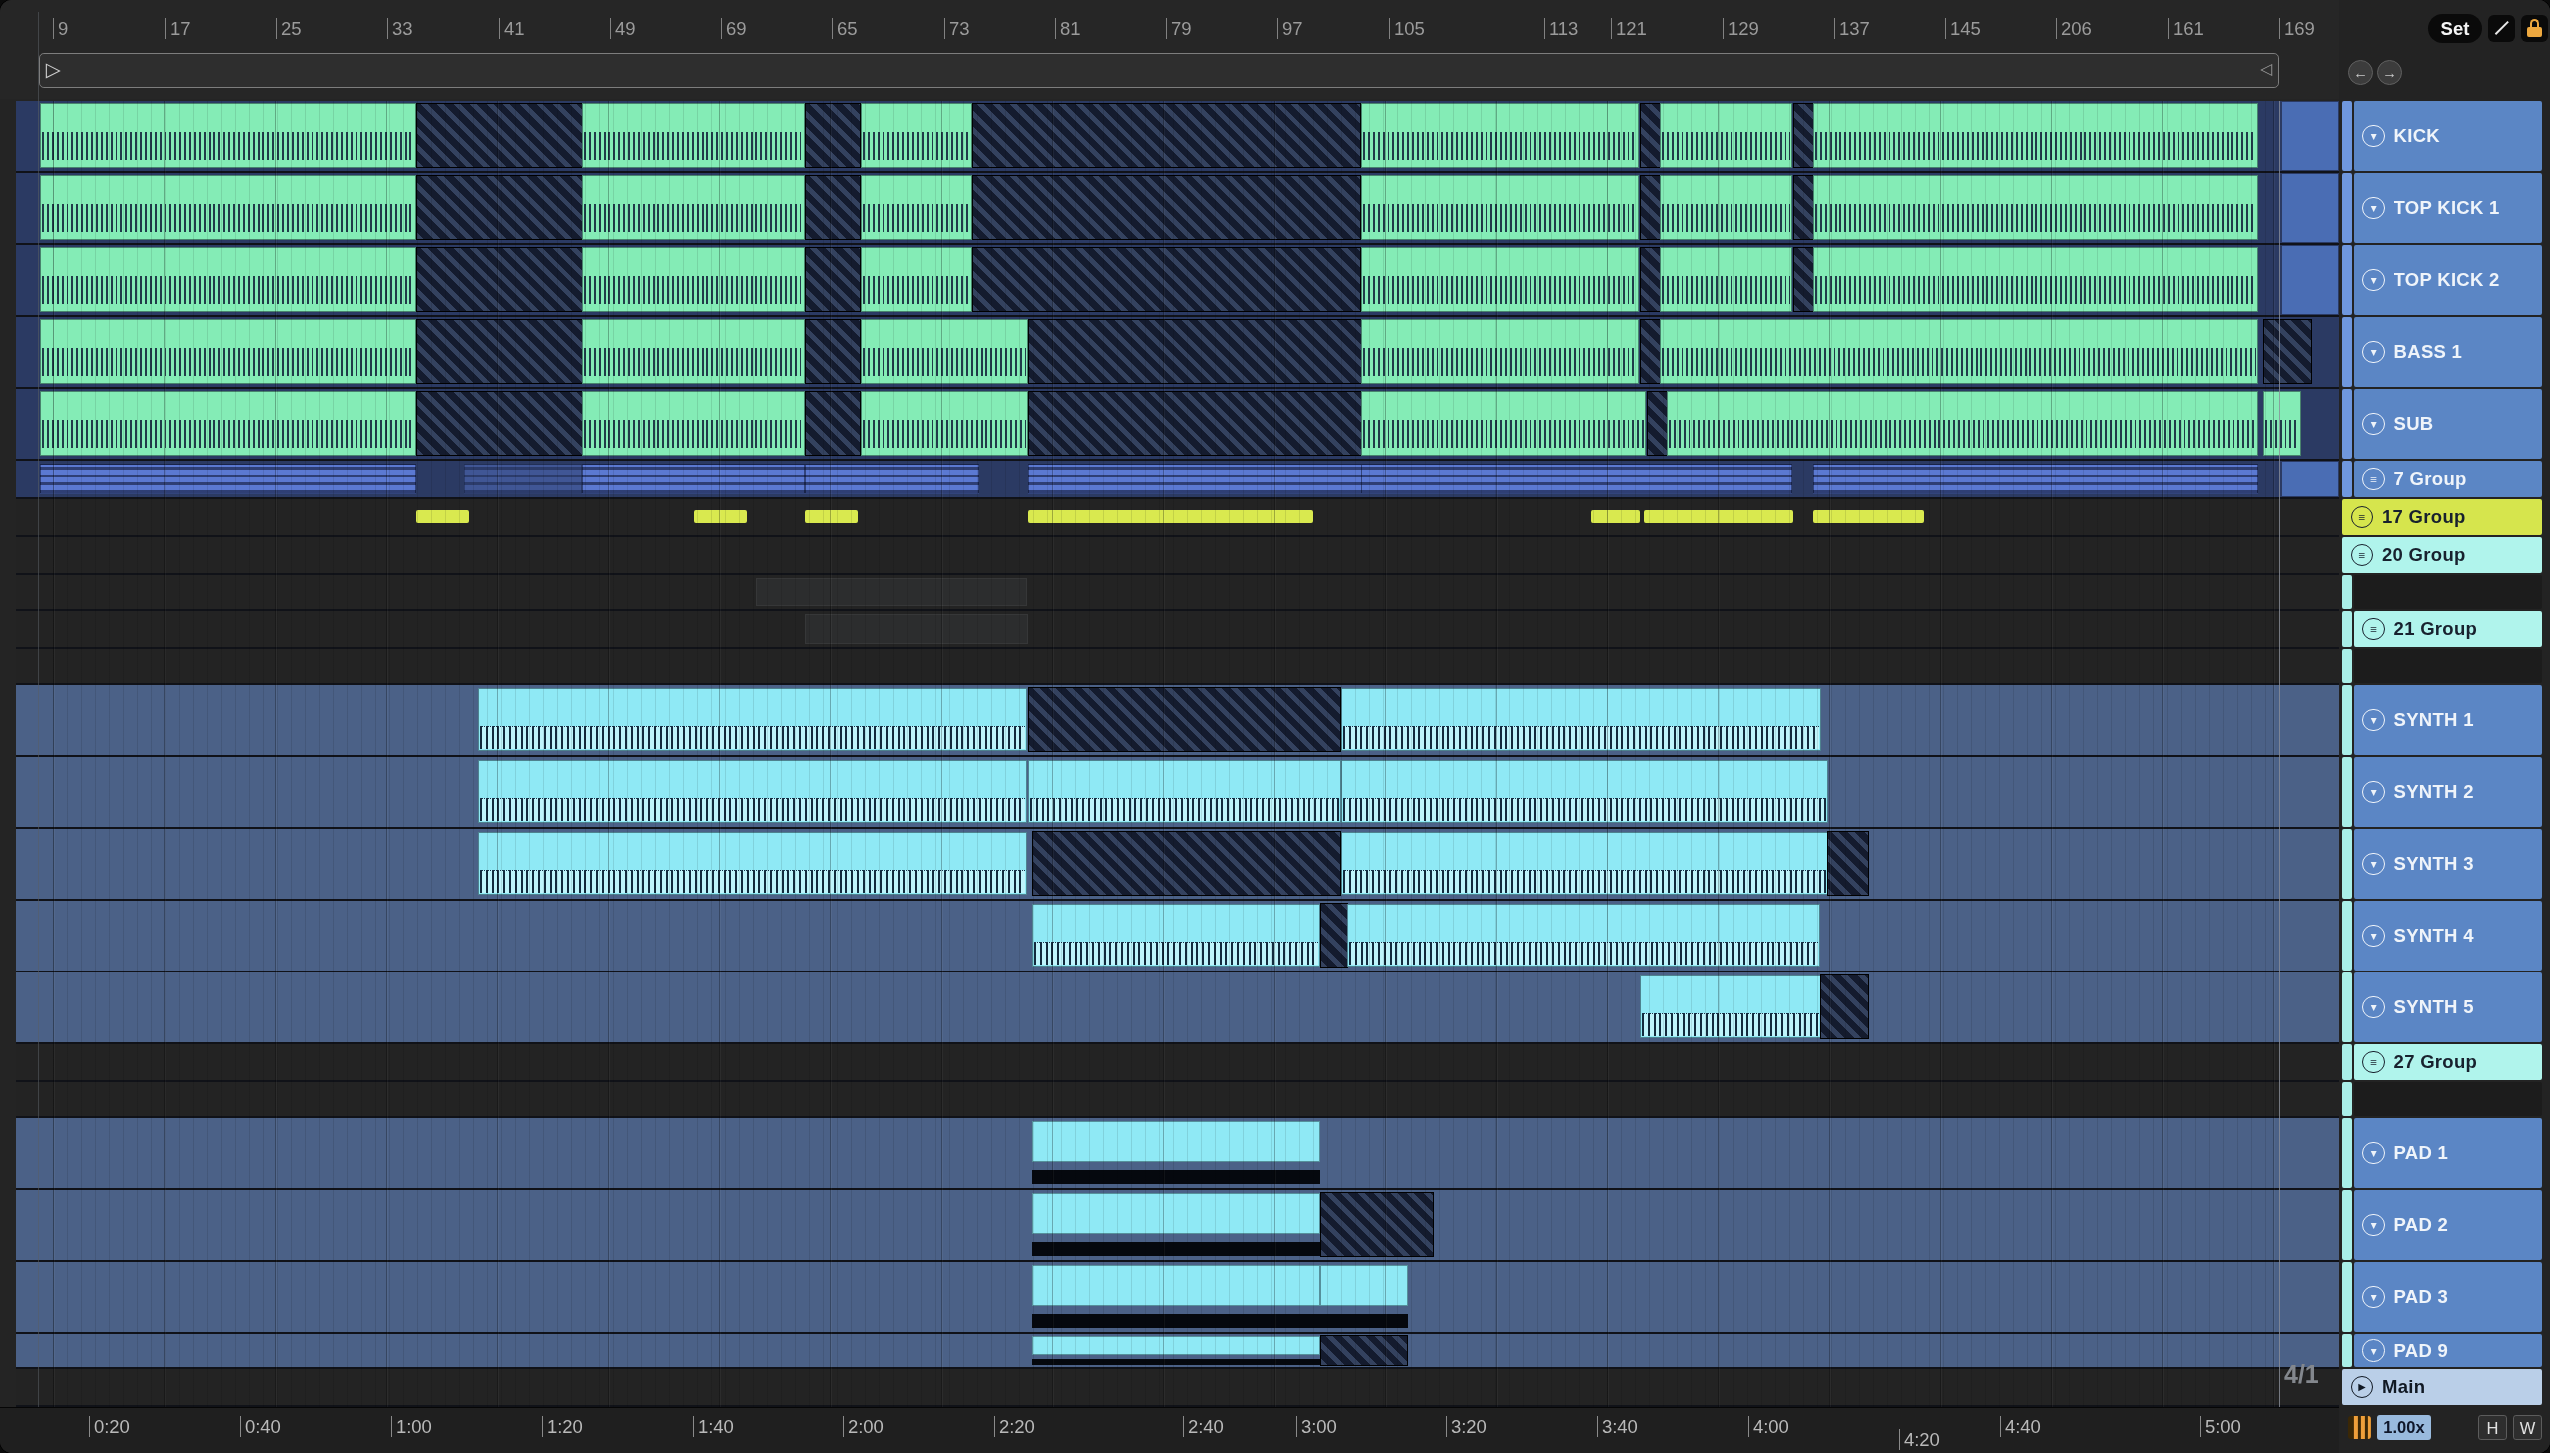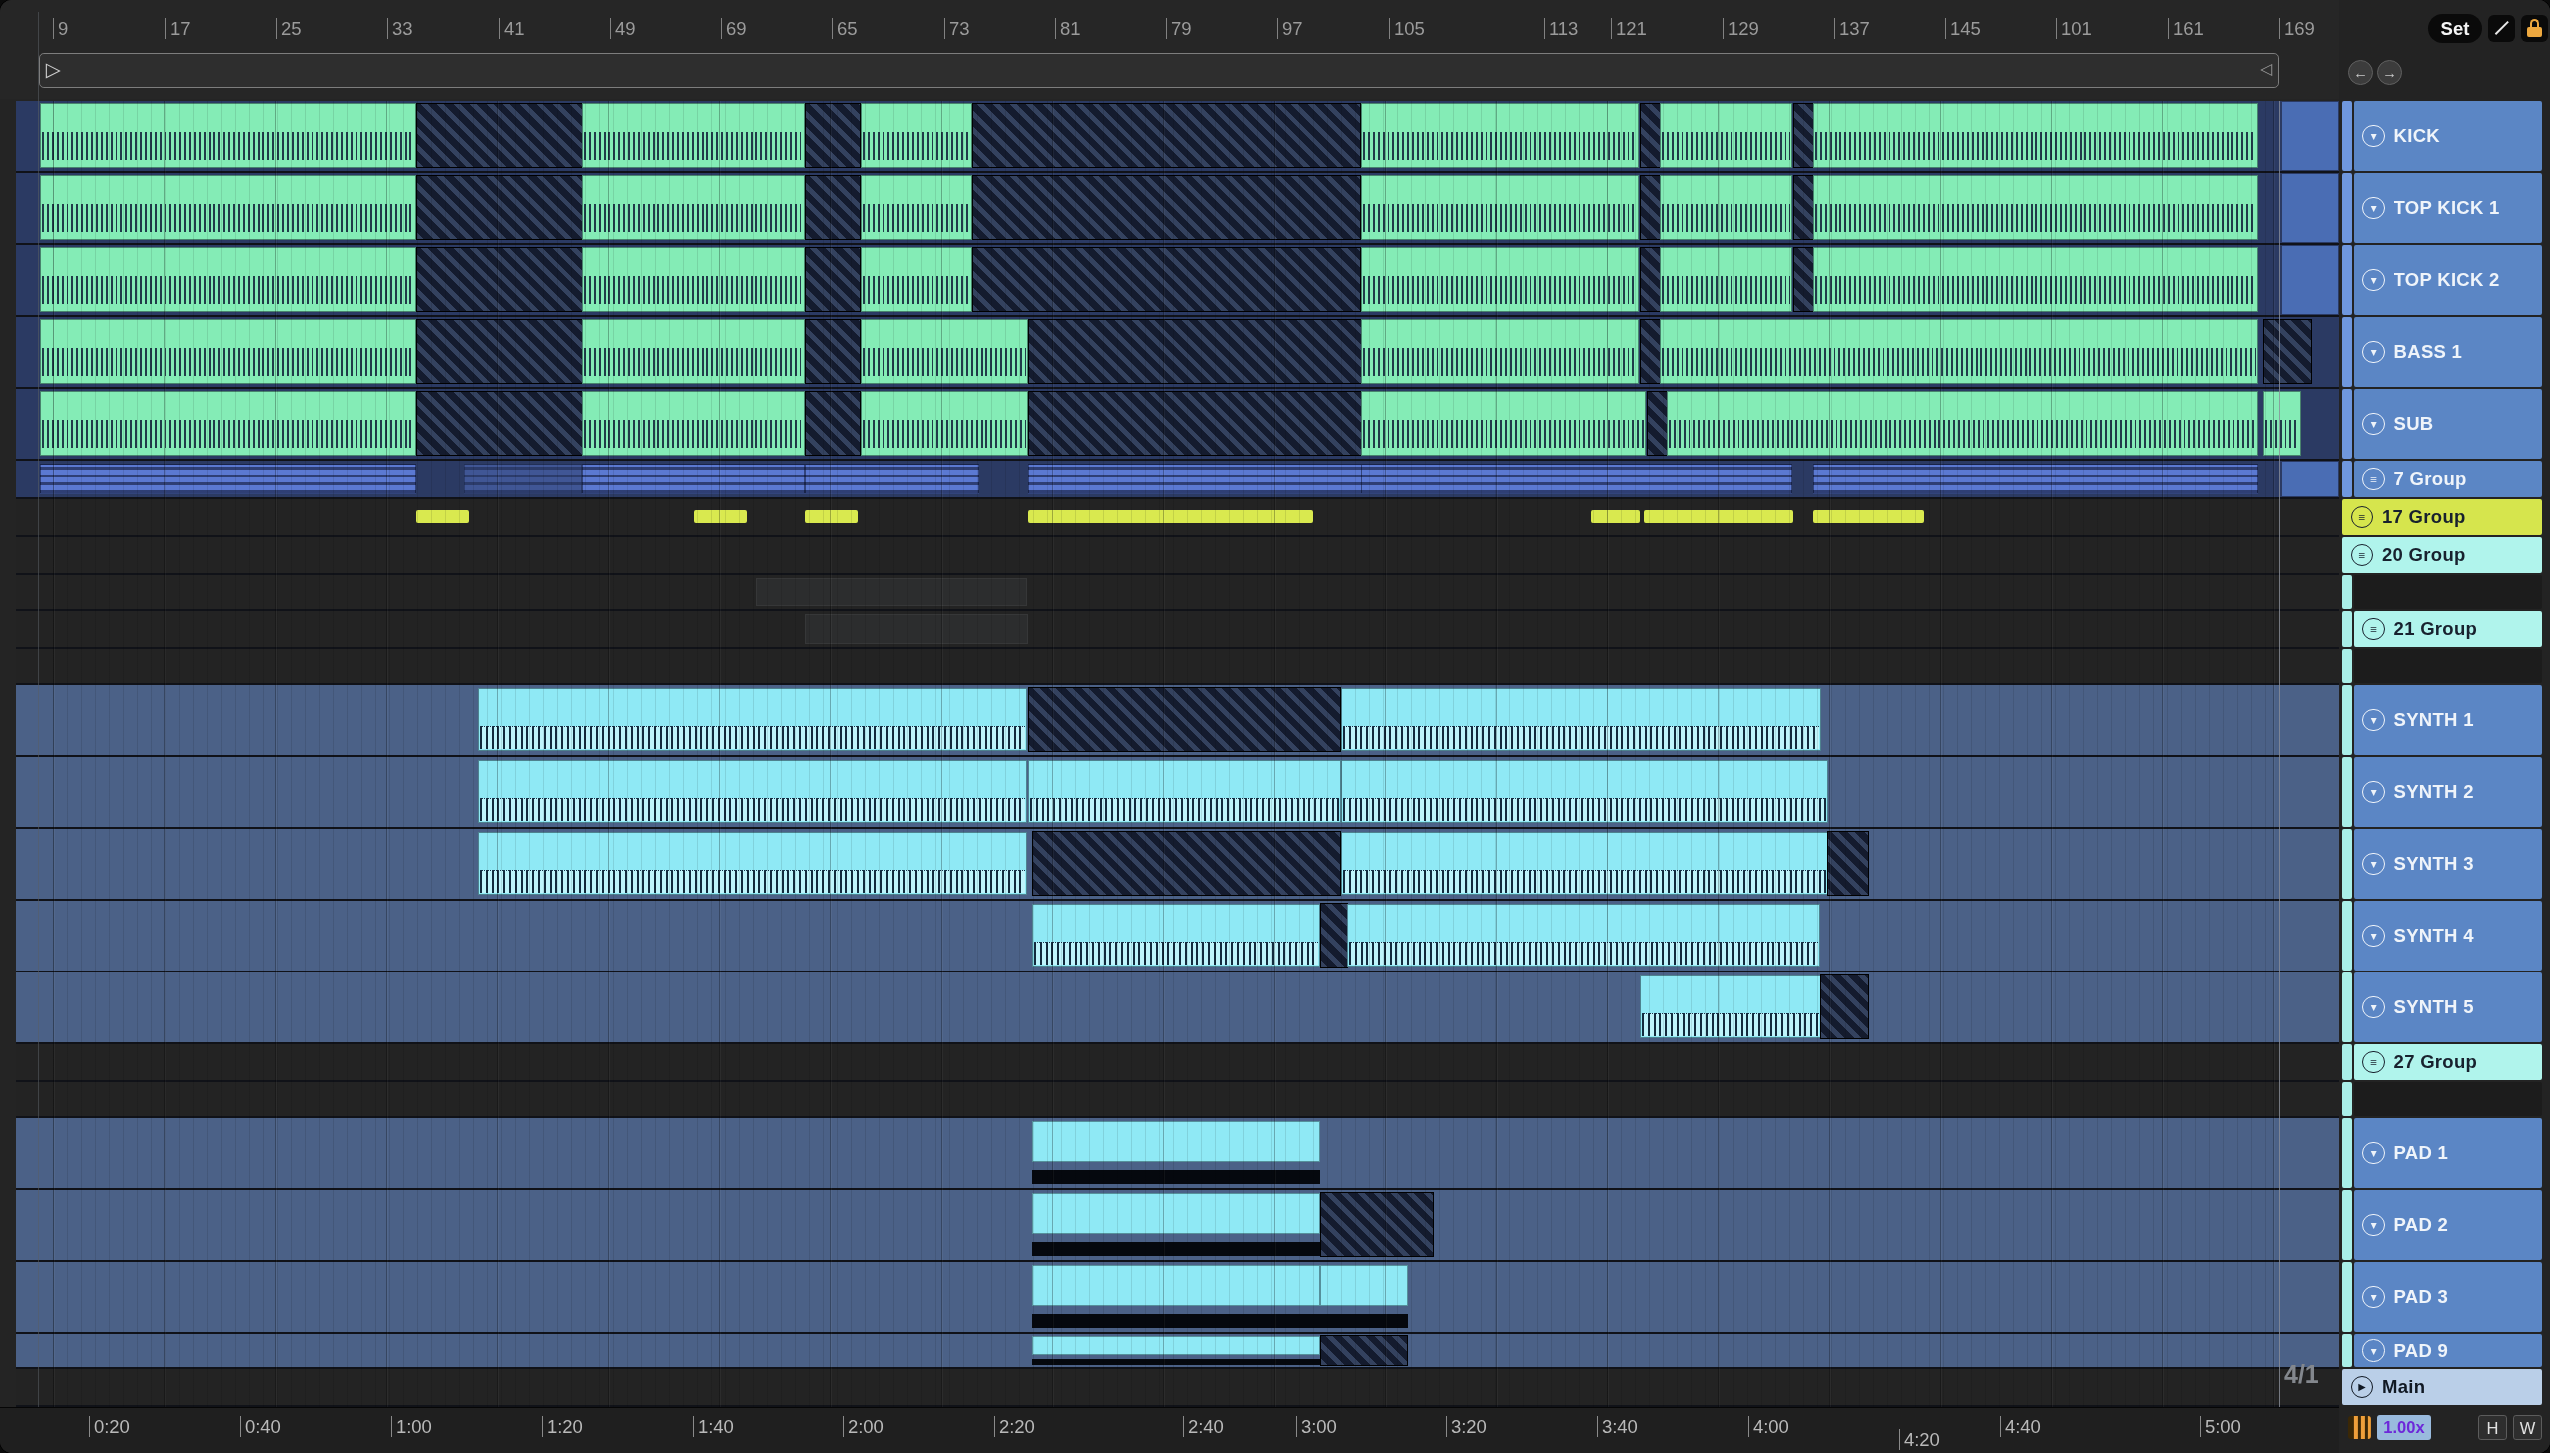--- a/index.html
+++ b/index.html
@@ -72,21 +72,21 @@
       border-bottom:none;border-radius:5.8px 5.8px 0 0;box-sizing:border-box;}
   .lock-body{position:absolute;left:5.8px;top:12.6px;width:15.6px;height:9.7px;background:#eda83f;border-radius:1.9px;}
   .nav-circle{position:absolute;top:60px;width:25px;height:25px;border-radius:50%;background:#3c3c3c;
       border:1px solid #606060;color:#c8c8c8;font-size:14.6px;display:flex;align-items:center;justify-content:center;z-index:6;box-sizing:border-box;}
   
   #bottom-bar{position:absolute;left:0;top:1407px;width:2550px;height:46px;background:#1f1f1f;border-top:1px solid #060606;z-index:3;}
   .time-label{position:absolute;top:1416px;height:21.4px;line-height:21.4px;font-size:18.5px;color:#b9b9b9;
       border-left:1px solid #8a8a8a;padding-left:3.9px;z-index:4;}
   .mini-icon{position:absolute;left:2348px;top:1416px;width:23px;height:23px;background:#ef9f3a;border-radius:2.9px;z-index:6;
       background-image:repeating-linear-gradient(90deg,#3a2706 0 2.9px,transparent 2.9px 6.8px);background-position:2.9px 0;}
-  .speed-box{position:absolute;left:2377px;top:1415px;width:54px;height:25px;background:#99badd;color:#6d28d9;
+  .speed-box{position:absolute;left:2377px;top:1415px;width:54px;height:25px;background:#99badd;color:#0f172a;
       font-size:16.5px;font-weight:700;text-align:center;line-height:25px;border-radius:2.9px;z-index:6;}
   .hw-btn{position:absolute;top:1415px;width:29px;height:25px;background:#2e2e2e;border:1px solid #5c5c5c;color:#e0e0e0;
       font-size:16.5px;text-align:center;line-height:25px;border-radius:2.9px;z-index:6;box-sizing:border-box;}
 </style>
 </head>
 <body>
 
 <div id="frame">
   <div id="top-area">
       <div class="bar-label" style="left: 53px;">9</div>
@@ -100,21 +100,21 @@
       <div class="bar-label" style="left: 944px;">73</div>
       <div class="bar-label" style="left: 1055px;">81</div>
       <div class="bar-label" style="left: 1166px;">79</div>
       <div class="bar-label" style="left: 1277px;">97</div>
       <div class="bar-label" style="left: 1389px;">105</div>
       <div class="bar-label" style="left: 1500px; margin-left: 44px;">113</div>
       <div class="bar-label" style="left: 1611px;">121</div>
       <div class="bar-label" style="left: 1723px;">129</div>
       <div class="bar-label" style="left: 1834px;">137</div>
       <div class="bar-label" style="left: 1945px;">145</div>
-      <div class="bar-label" style="left: 2056px;">101</div>
+      <div class="bar-label" style="left: 2056px;">206</div>
       <div class="bar-label" style="left: 2168px;">161</div>
       <div class="bar-label" style="left: 2279px;">169</div>
     </div>
   <div id="scroll-strip">
     <span class="play-marker">▷</span>
     <span class="end-marker">◁</span>
   </div>
   <div id="left-line"></div>
 
   <div id="arrangement">

